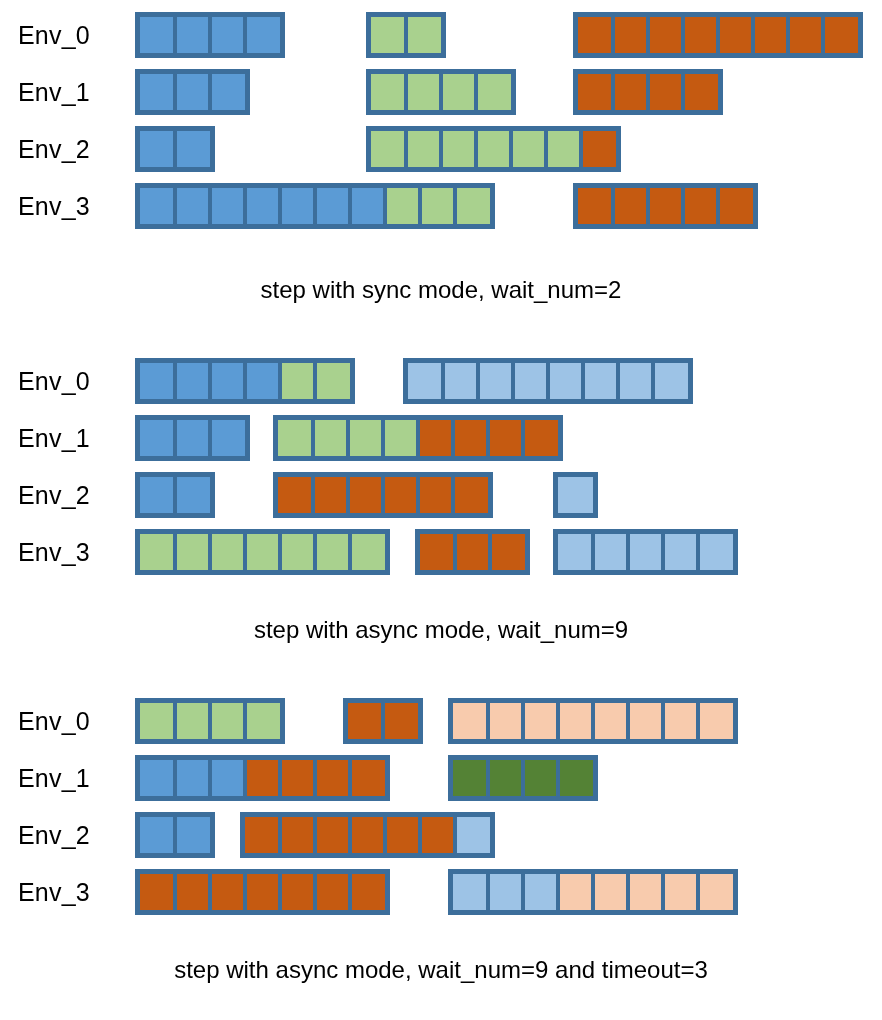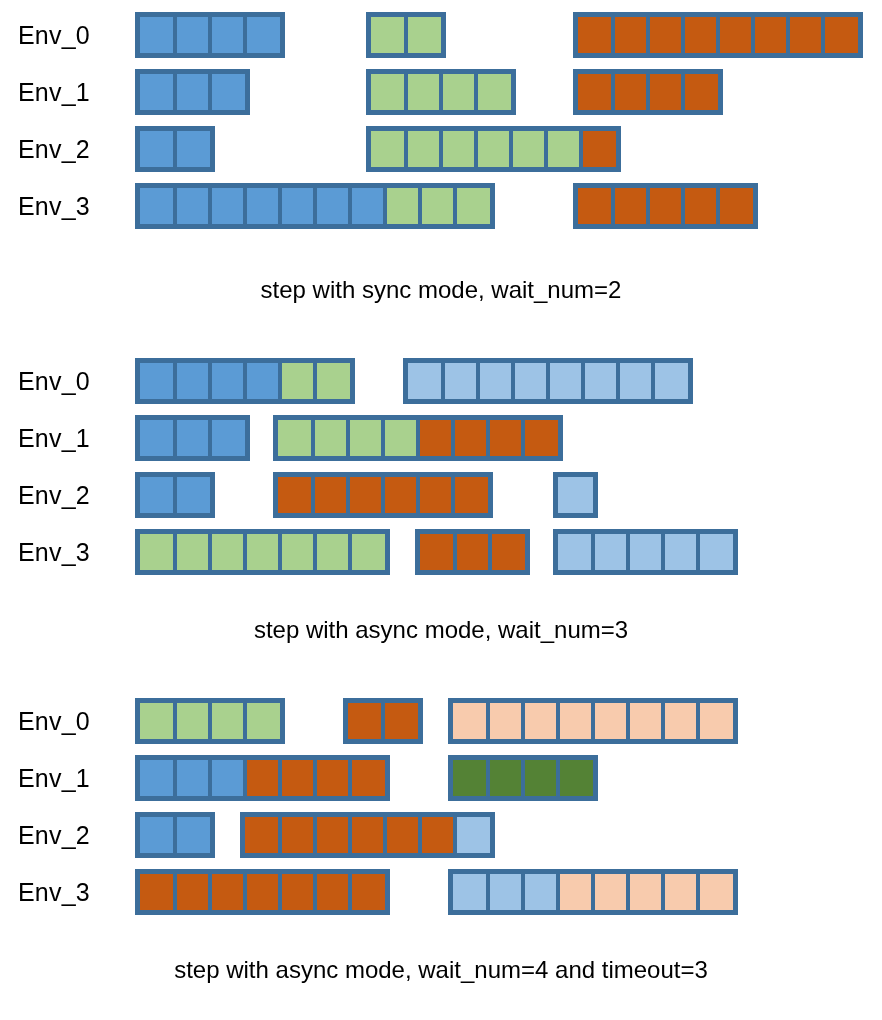--- a/index.html
+++ b/index.html
@@ -250,21 +250,21 @@
         </div>
         <div class="run" style="left: 552.9px; border-color: rgb(60, 110, 155); background: rgb(60, 110, 155);">
           <div class="cell c-lightblue" style="background: rgb(157, 195, 230); width: 35px;"></div>
           <div class="cell c-lightblue" style="background: rgb(157, 195, 230); width: 35px;"></div>
           <div class="cell c-lightblue" style="background: rgb(157, 195, 230); width: 35px;"></div>
           <div class="cell c-lightblue" style="background: rgb(157, 195, 230); width: 35px;"></div>
           <div class="cell c-lightblue" style="background: rgb(157, 195, 230); width: 35px;"></div>
         </div>
       </div>
     </div>
-    <div class="caption" style="top: 616px;">step with async mode, wait_num=3</div>
+    <div class="caption" style="top: 616px;">step with async mode, wait_num=9</div>
     <div class="diagram-block" style="top: 692px;">
       <div class="env-row">
         <div class="env-label">Env_0</div>
         <div class="run" style="left: 135px; border-color: rgb(60, 110, 155); background: rgb(60, 110, 155);">
           <div class="cell c-green" style="background: rgb(169, 209, 142); width: 35px;"></div>
           <div class="cell c-green" style="background: rgb(169, 209, 142); width: 35px;"></div>
           <div class="cell c-green" style="background: rgb(169, 209, 142); width: 35px;"></div>
           <div class="cell c-green" style="background: rgb(169, 209, 142); width: 35px;"></div>
         </div>
         <div class="run" style="left: 342.9px; border-color: rgb(60, 110, 155); background: rgb(60, 110, 155);">
@@ -332,14 +332,14 @@
           <div class="cell c-lightblue" style="background: rgb(157, 195, 230); width: 35px;"></div>
           <div class="cell c-lightblue" style="background: rgb(157, 195, 230); width: 35px;"></div>
           <div class="cell c-peach" style="background: rgb(248, 203, 173); width: 35px;"></div>
           <div class="cell c-peach" style="background: rgb(248, 203, 173); width: 35px;"></div>
           <div class="cell c-peach" style="background: rgb(248, 203, 173); width: 35px;"></div>
           <div class="cell c-peach" style="background: rgb(248, 203, 173); width: 35px;"></div>
           <div class="cell c-peach" style="background: rgb(248, 203, 173); width: 35px;"></div>
         </div>
       </div>
     </div>
-    <div class="caption" style="top: 956px;">step with async mode, wait_num=4 and timeout=3</div>
+    <div class="caption" style="top: 956px;">step with async mode, wait_num=9 and timeout=3</div>
   </div>
 
 </body></html>

